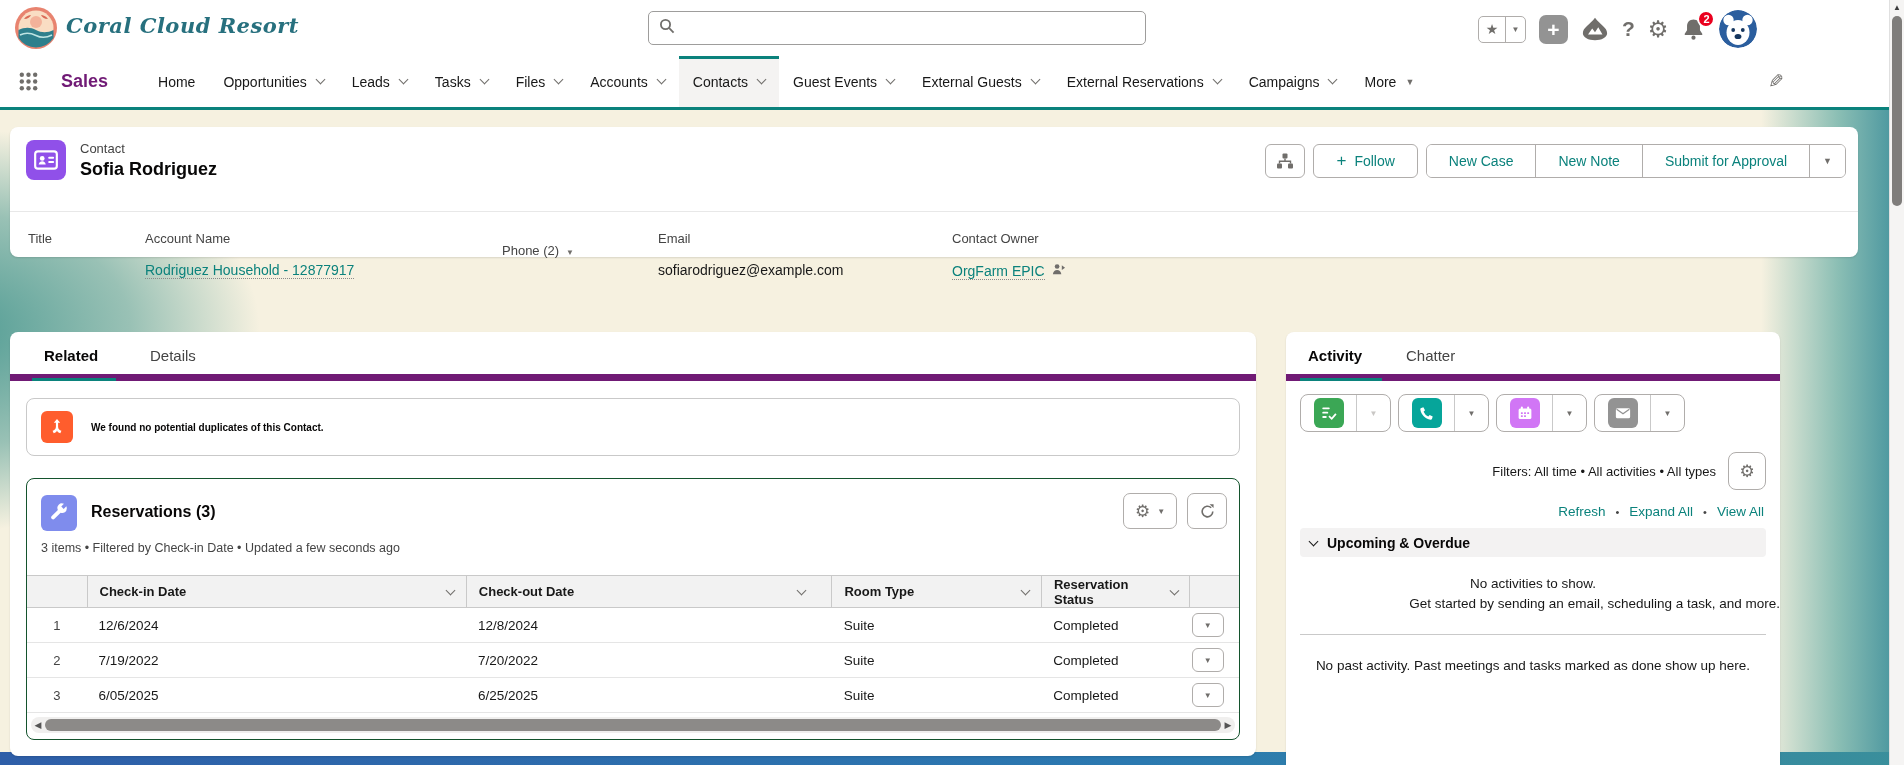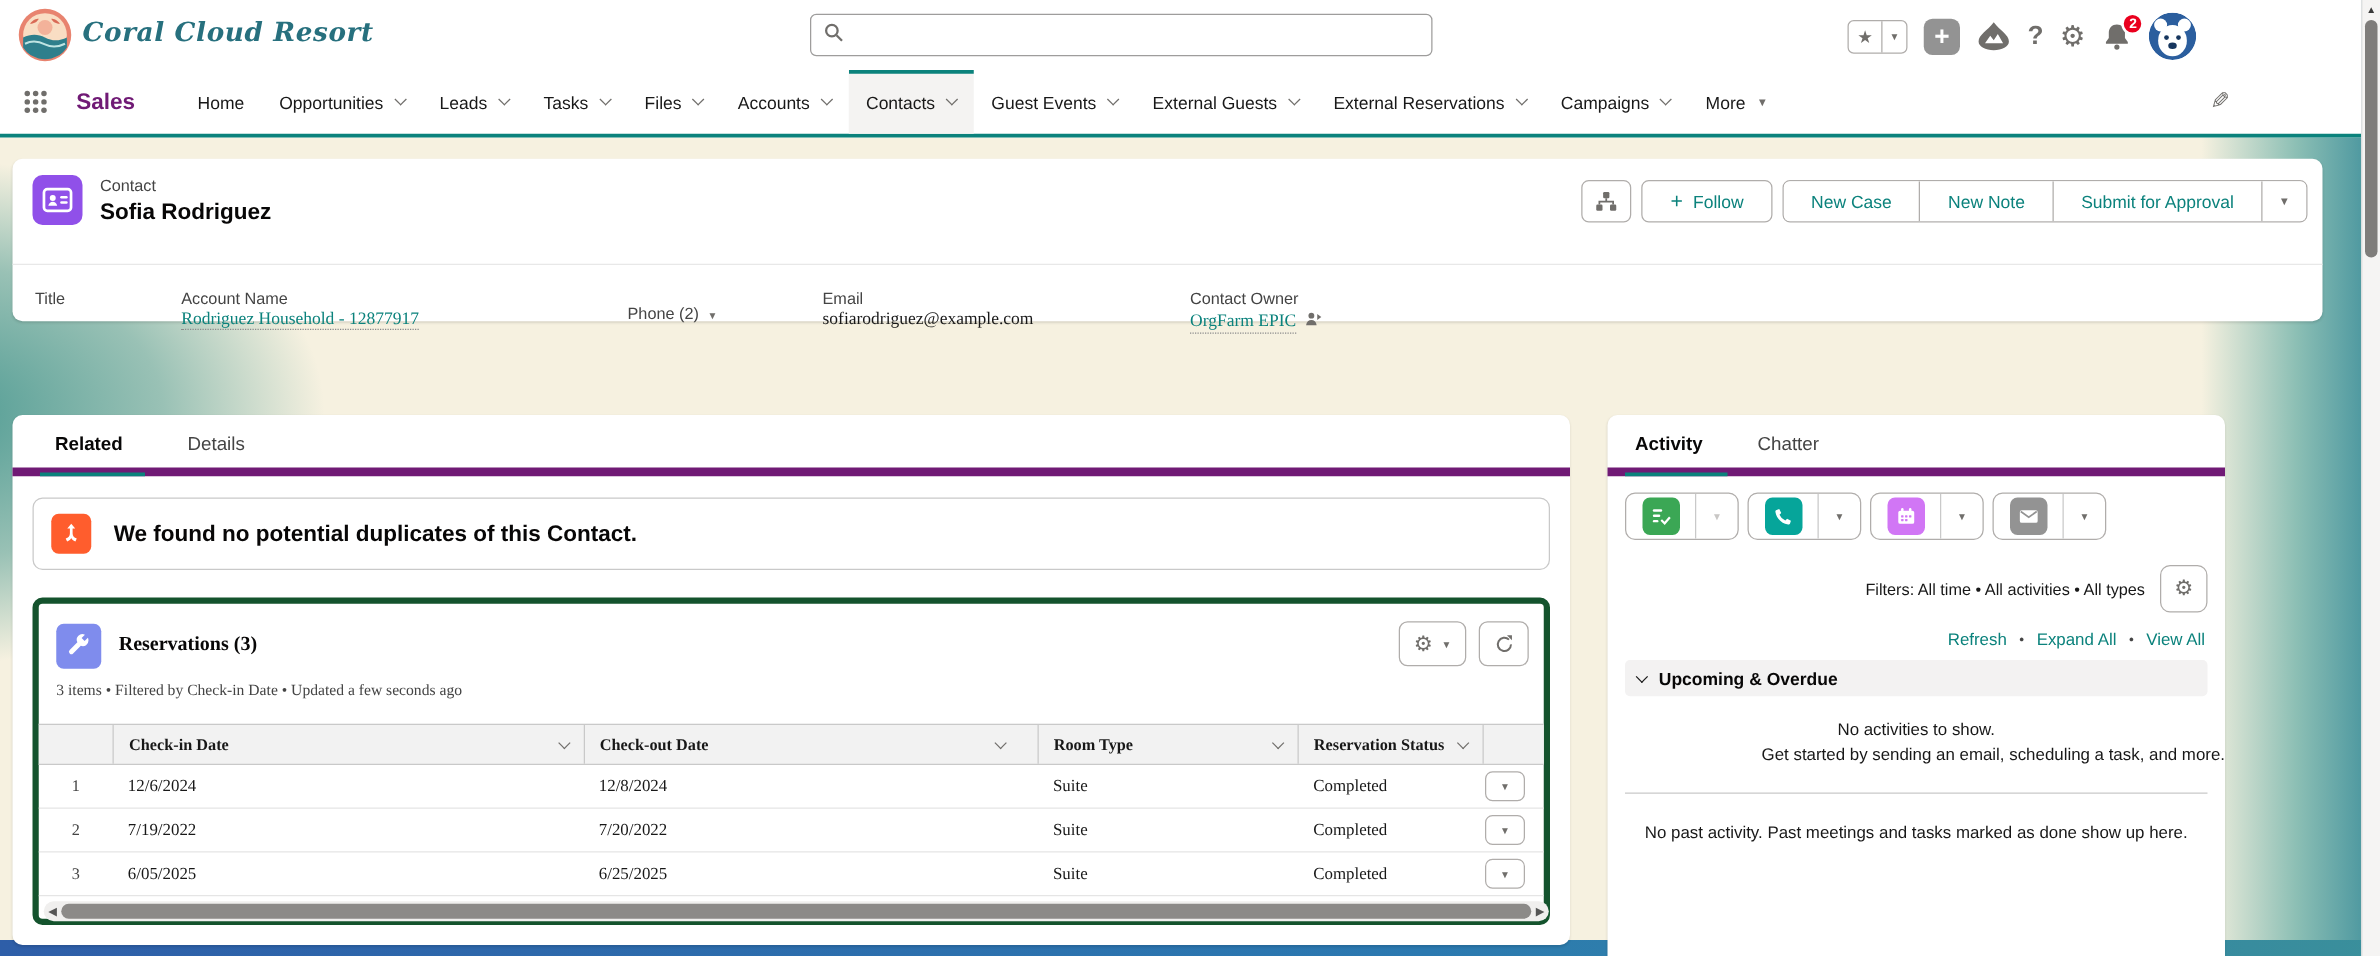--- a/index.html
+++ b/index.html
@@ -65,37 +65,37 @@
   .btn .plus { margin-right:8px; font-size:17px; }
   .btn-icon { padding:0 10px; color:#706e6b; }
   .btn-group { display:flex; border:1px solid #b0adab; border-radius:6px; overflow:hidden; height:34px; }
   .btn-group .seg { border:none; border-left:1px solid #b0adab; border-radius:0; height:32px; }
   .btn-group .seg:first-child { border-left:none; }
   .seg-caret { padding:0 13px; color:#706e6b; font-size:9px; }
   .head-divider { position:absolute; left:0; top:84px; width:100%; border-top:1px solid #e8e8e8; }
   .field { position:absolute; top:104px; }
   .f-title { left:18px; } .f-account { left:135px; } .f-phone { left:492px; top:116px; } .f-email { left:648px; } .f-owner { left:942px; }
   .field .flabel { font-size:13px; color:#444; }
-  .field .fvalue { font-size:14px; margin-top:2px; color:#181818;font-family:Liberation Serif, serif; }
+  .field .fvalue { font-size:14px; margin-top:16px; color:#181818; }
   .link { color:#0b827c; text-decoration:none; border-bottom:1px dotted #8a8a8a; cursor:pointer; }
   .phone-caret { font-size:8px; color:#706e6b; margin-left:7px; }
   .owner-row { display:flex; align-items:center; gap:6px; }
 
   
   .leftcard { left:10px; top:332px; width:1246px; height:424px; }
   .tabrow { position:absolute; left:0; top:0; width:100%; height:49px; border-bottom:7px solid #701a75; }
   .tab { position:absolute; top:15px; font-size:15px; color:#444; cursor:pointer; }
   .tab.active { font-weight:bold; color:#080707; }
   .tab-underline { position:absolute; top:46px; height:3px; background:#0b827c; }
   .dupbox { position:absolute; left:16px; top:66px; width:1214px; height:58px; border:1px solid #c9c9c9; border-radius:8px;
     display:flex; align-items:center; padding:0 14px; gap:18px; }
   .sq-icon { border-radius:6px; display:flex; align-items:center; justify-content:center; flex:none; }
   .dup-icon { width:32px; height:32px; background:#ff5d2d; }
-  .dup-text { font-size:18px; font-weight:bold; color:#080707; }
-  .resbox { position:absolute; left:16px; top:146px; width:1214px; height:262px; border:5px solid #14532d; border-radius:8px;font-family:Liberation Serif, serif; }
+  .dup-text { font-size:10px; font-weight:bold; color:#080707; }
+  .resbox { position:absolute; left:16px; top:146px; width:1214px; height:262px; border:1px solid #14532d; border-radius:8px; }
   .res-icon { position:absolute; left:14px; top:16px; width:36px; height:36px; background:#7f8ced; }
   .res-title { position:absolute; left:64px; top:24px; font-size:16px; font-weight:bold; color:#080707; }
   .res-meta { position:absolute; left:14px; top:62px; font-size:12.5px; color:#444; }
   .res-actions { position:absolute; right:12px; top:14px; display:flex; gap:10px; }
   .sm-btn { height:36px; border:1px solid #b0adab; border-radius:7px; background:#fff; display:flex; align-items:center;
     justify-content:center; color:#706e6b; cursor:pointer; }
   .gear-dd { width:54px; gap:7px; font-size:17px; }
   .gear-dd .dd { font-size:8px; }
   .refresh-b { width:40px; }
   .rtable { position:absolute; left:0; top:96px; width:100%; font-size:13px; }

